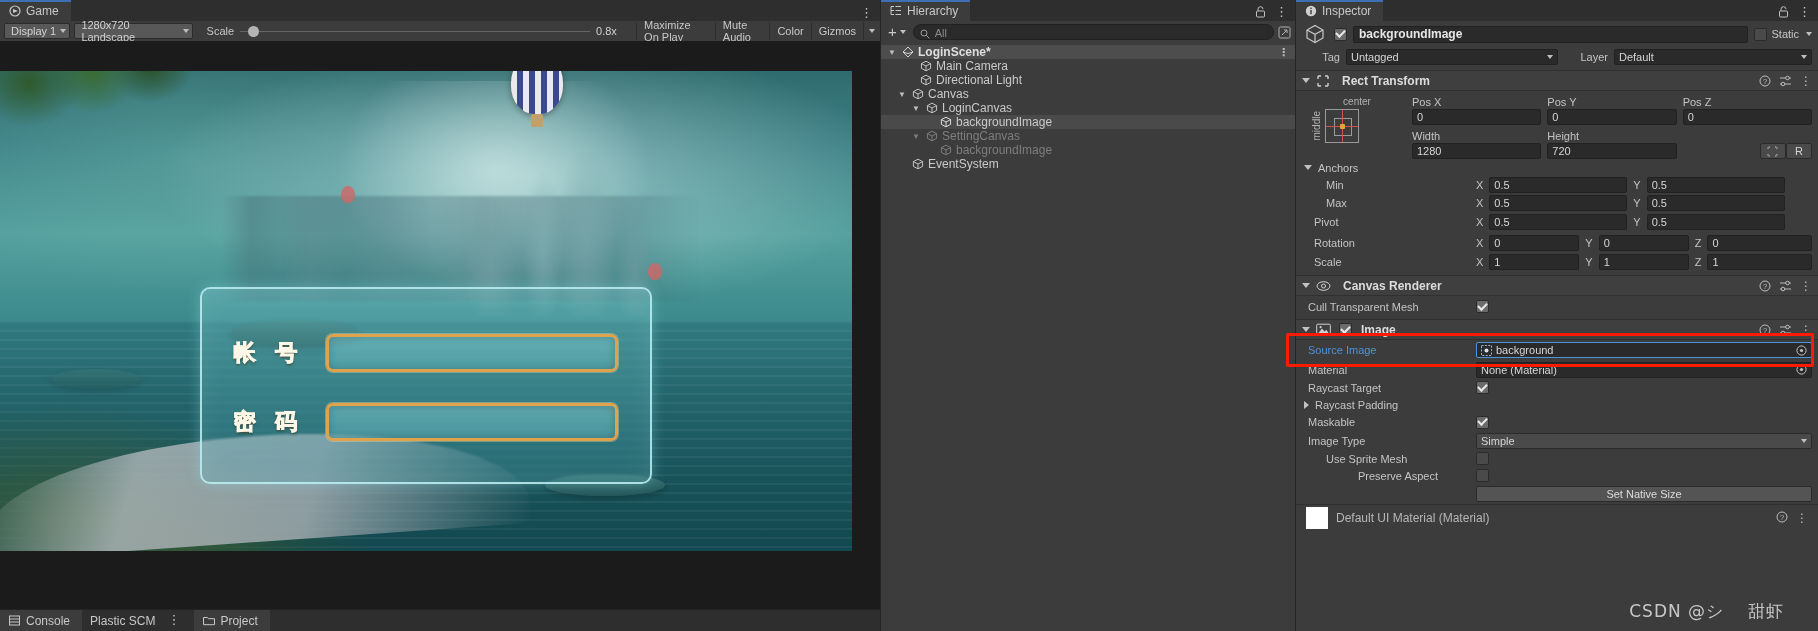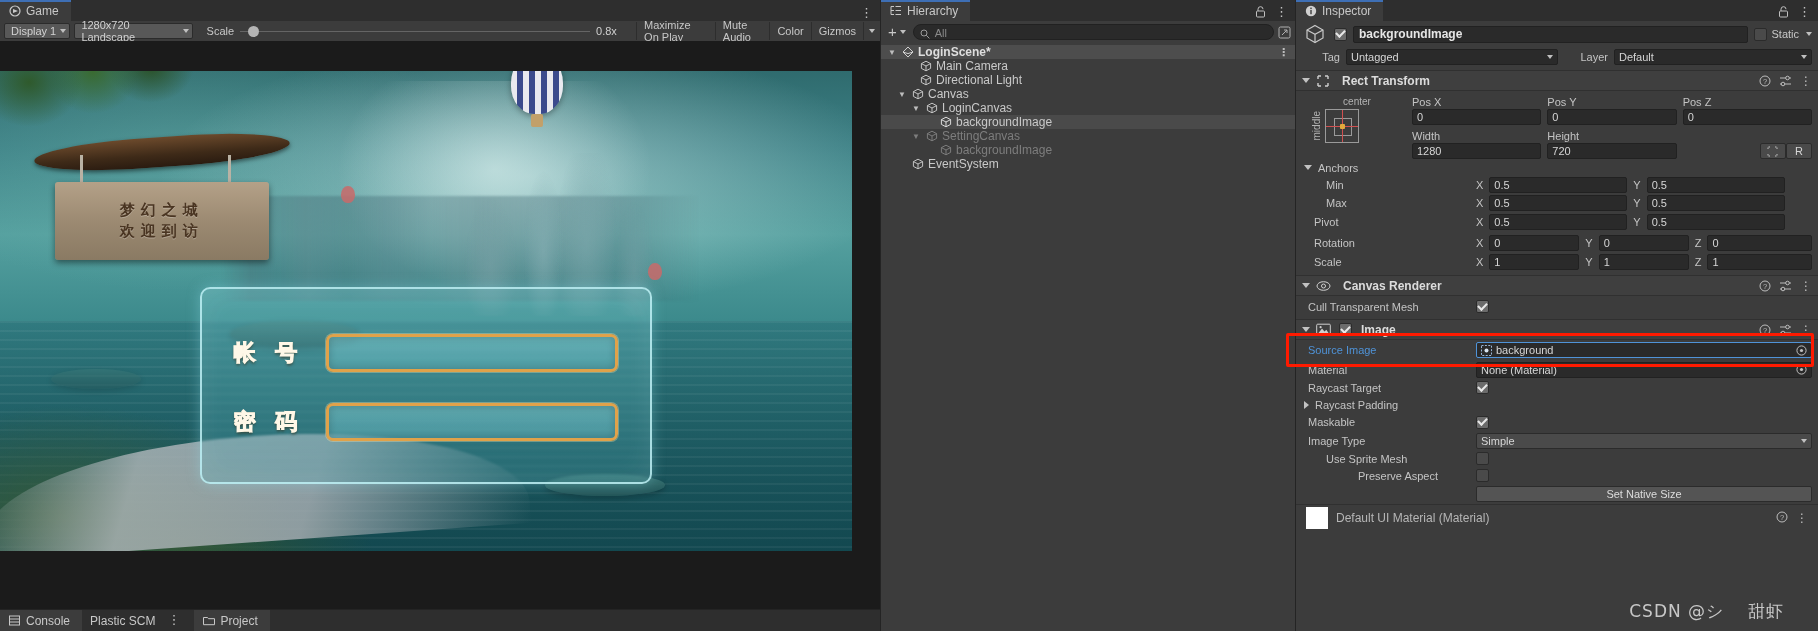--- a/index.html
+++ b/index.html
@@ -319,29 +319,20 @@
         <div class="shore"></div>
         <div class="road"></div>
 
         <div class="balloon big"></div>
         <div class="balloon sm" style="left:40%;top:24%;"></div>
         <div class="balloon sm" style="left:76%;top:40%;"></div>
         <div class="blimp" style="left:27%;top:52%;width:130px;height:26px;"></div>
         <div class="blimp" style="left:64%;top:84%;width:120px;height:22px;"></div>
         <div class="blimp" style="left:6%;top:62%;width:90px;height:20px;opacity:.5;"></div>
 
-        <div class="sign">
-          <div class="branch"></div>
-          <div class="rope l"></div>
-          <div class="rope r"></div>
-          <div class="board">
-            <span>梦幻之城</span>
-            <span>欢迎到访</span>
-          </div>
-        </div>
 
         <div class="login-panel">
           <div class="field-row r1">
             <div class="field-label">帐 号</div>
             <div class="field-box"></div>
           </div>
           <div class="field-row r2">
             <div class="field-label">密 码</div>
             <div class="field-box"></div>
           </div>

